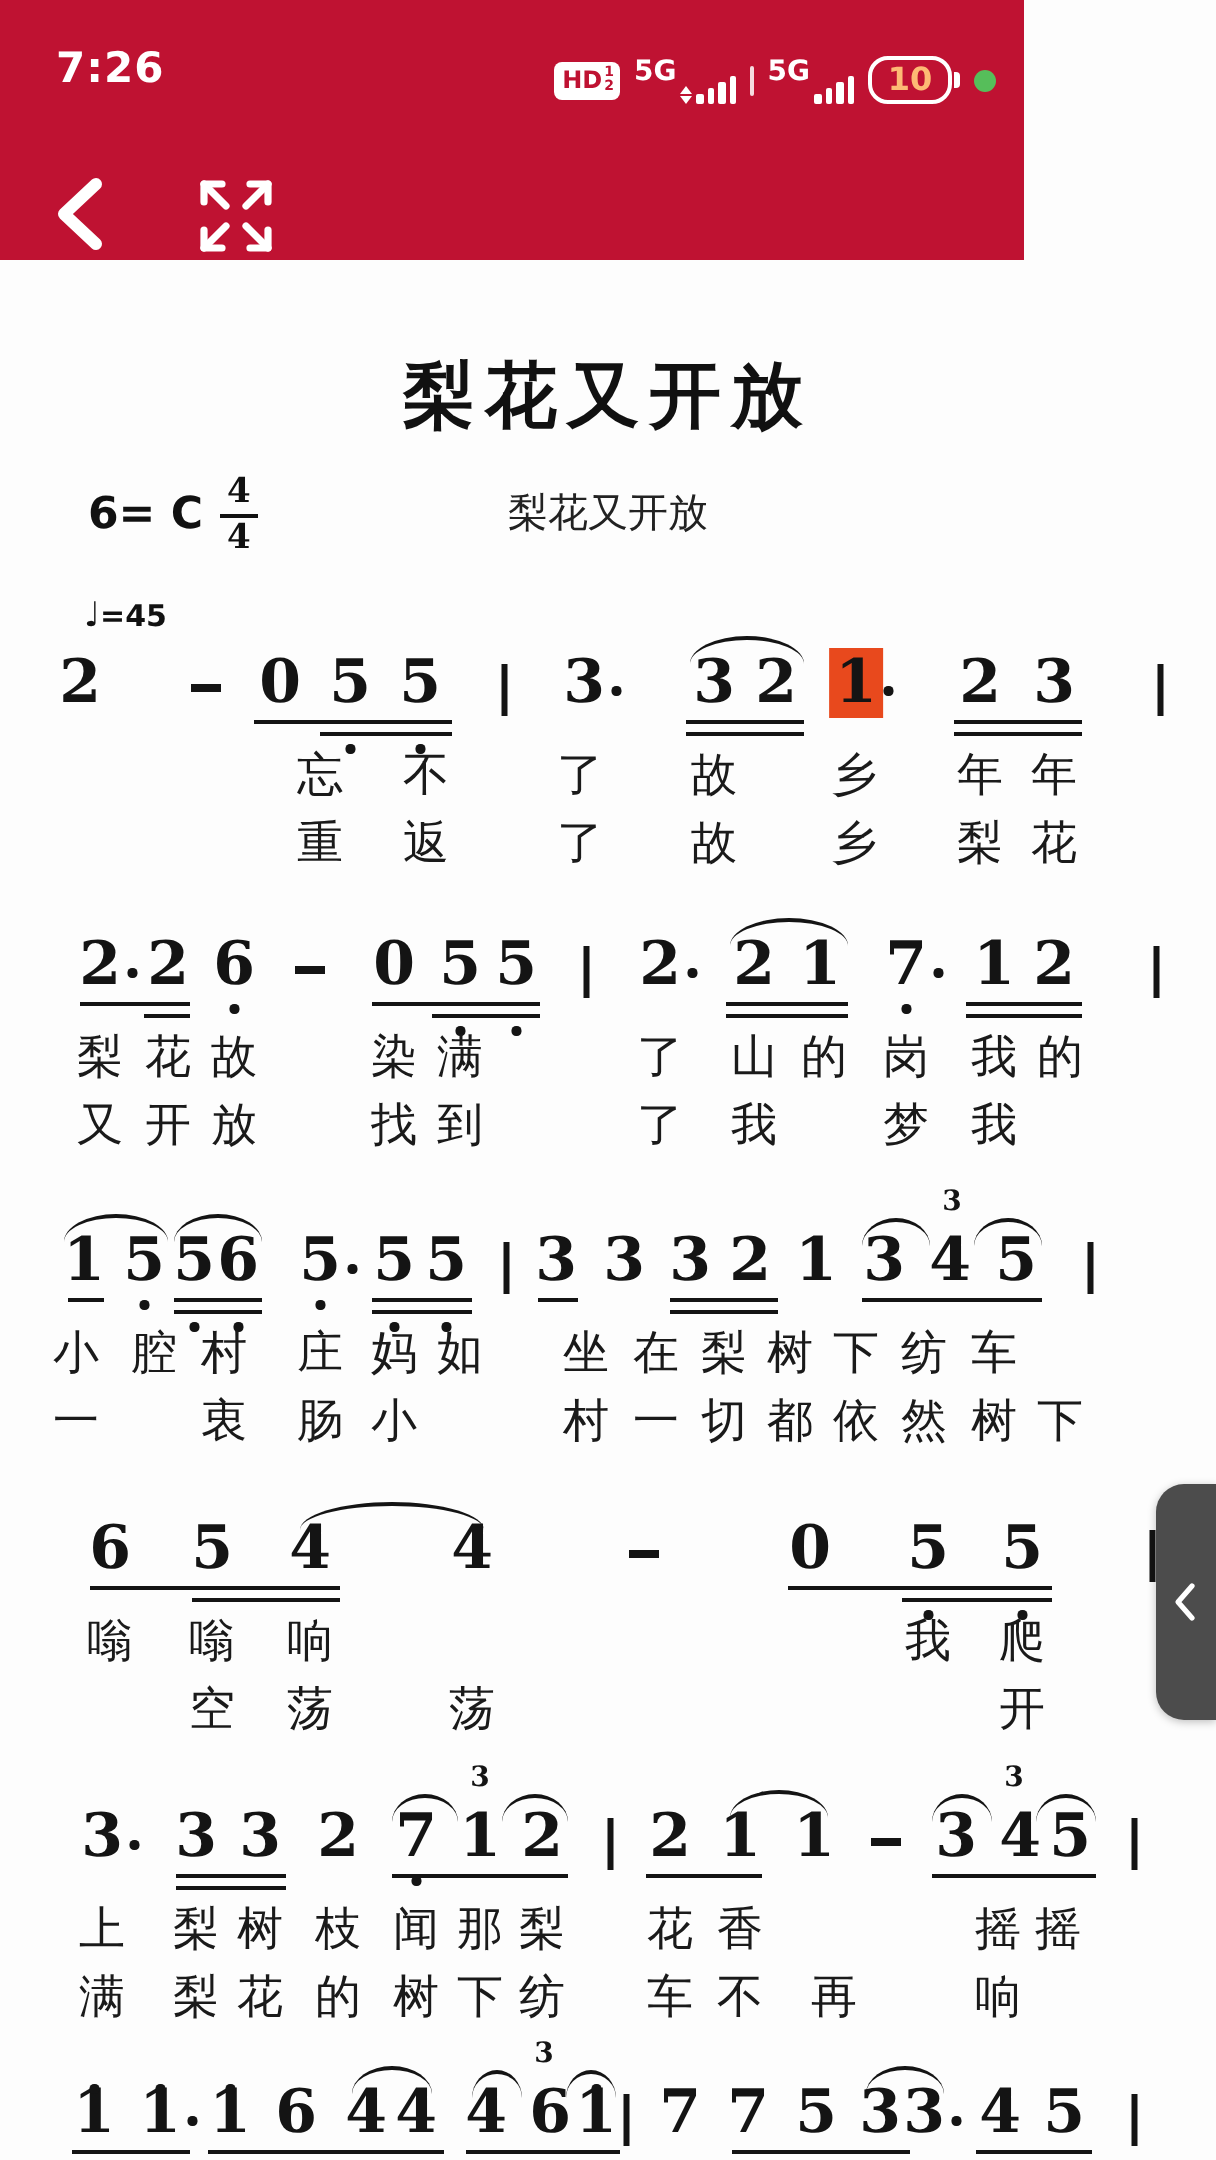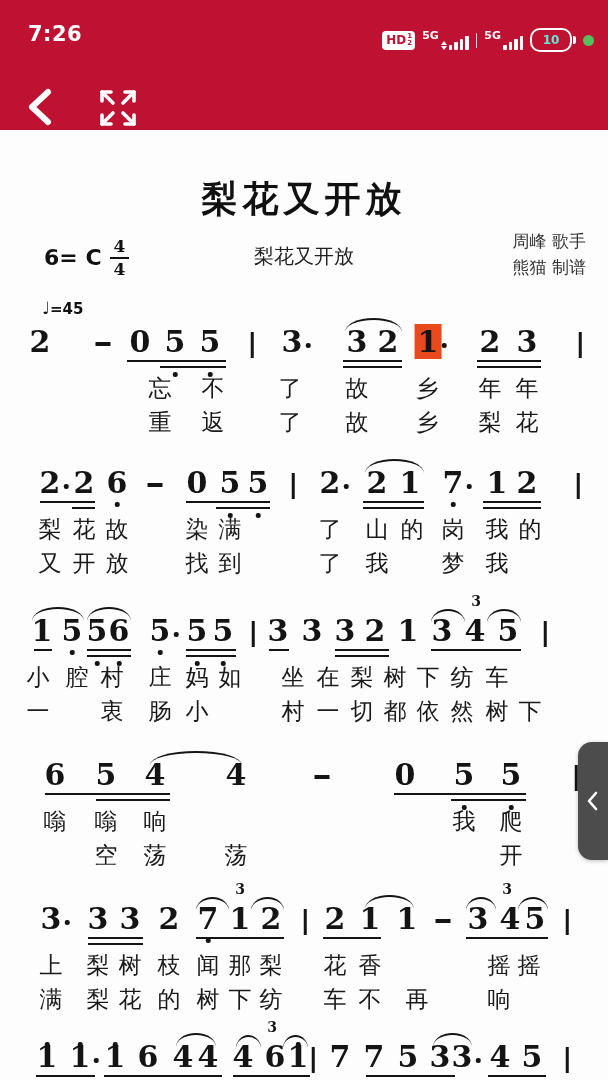--- a/index.html
+++ b/index.html
@@ -1,35 +1,35 @@
 <!DOCTYPE html>
 <html><head>
 <meta charset="utf-8">
 <style>
   html,body{margin:0;padding:0;}
   body{width:608px;height:1080px;overflow:hidden;background:#fff;font-family:"DejaVu Sans",sans-serif;}
   .screen{position:relative;width:608px;height:1080px;overflow:hidden;background:#fdfdfd;}
   
-  .topbar{position:absolute;left:0;top:0;width:608px;height:130px;background:#BF1232;}
+  .topbar{position:absolute;left:0;top:0;width:512px;height:130px;background:#BF1232;}
   .time{position:absolute;left:28px;top:22px;color:#fff;font-size:21px;font-weight:600;letter-spacing:.5px;}
   .statusicons{position:absolute;right:14px;top:28px;display:flex;align-items:center;gap:7px;height:24px;}
   .hdbadge{display:flex;align-items:center;background:#fff;border-radius:4px;padding:1px 3px 1px 4px;height:17px;}
   .hdbadge b{color:#BF1232;font-size:12px;font-weight:800;line-height:1;}
   .hdbadge .half{display:flex;flex-direction:column;color:#BF1232;font-size:7px;font-weight:700;line-height:1;margin-left:1px;}
   .sig{display:flex;align-items:flex-end;gap:2px;}
-  .sig .lbl{color:#fff;font-size:11px;font-weight:700;line-height:1;margin-bottom:9px;}
+  .sig .lbl{color:#fff;font-size:14px;font-weight:700;line-height:1;margin-bottom:9px;}
   .bars{display:flex;align-items:flex-end;gap:2px;}
   .bars i{display:block;width:3.5px;background:#fff;border-radius:1px;}
   .updown{display:flex;flex-direction:column;gap:1px;margin-bottom:0;}
   .updown i{display:block;width:0;height:0;border-left:3px solid transparent;border-right:3px solid transparent;}
   .updown .up{border-bottom:4px solid #fff;}
   .updown .dn{border-top:4px solid #fff;}
   .sep{width:1.5px;height:15px;background:rgba(255,255,255,.85);border-radius:1px;}
   .battery{display:flex;align-items:center;}
-  .batt-body{width:38px;height:20px;border:2px solid #fff;border-radius:10px;display:flex;align-items:center;justify-content:center;color:#5eead4;font-size:12px;font-weight:600;line-height:1;text-align:center;}
+  .batt-body{width:38px;height:20px;border:2px solid #fff;border-radius:10px;display:flex;align-items:center;justify-content:center;color:#fdba74;font-size:16px;font-weight:600;line-height:1;text-align:center;}
   .batt-nub{width:3px;height:8px;background:#fff;border-radius:0 2px 2px 0;margin-left:1px;}
   .greendot{width:11px;height:11px;border-radius:50%;background:#56BE5A;}
   .navicons svg{position:absolute;}
   
   .sheet{position:absolute;left:0;top:130px;width:608px;height:950px;background:#fdfdfd;}
   .title{position:absolute;left:0;top:181px;width:608px;text-align:center;font-size:36px;font-weight:800;color:#111;letter-spacing:5px;line-height:1;}
   .subtitle{position:absolute;left:0;top:246px;width:608px;text-align:center;font-size:20px;color:#222;line-height:1;}
   .credits{position:absolute;right:22px;top:228px;text-align:left;font-size:17px;color:#333;line-height:1.55;}
   .keysig{position:absolute;left:44px;top:237px;display:flex;align-items:center;color:#111;}
   .keysig .kp{font-size:22px;font-weight:600;font-family:"DejaVu Sans",sans-serif;}
@@ -114,24 +114,20 @@
             <path d="M38 38 L27 27"></path>
         </g>
       </svg>
     </div>
   </div>
 
   <div class="sheet"></div>
 
   <div class="title">梨花又开放</div>
   <div class="subtitle">梨花又开放</div>
-  <div class="credits">
-    <div>周峰 歌手</div>
-    <div>熊猫 制谱</div>
-  </div>
   <div class="keysig">
     <span class="kp">6= C</span>
     <span class="frac">
       <span class="num">4</span>
       <span class="den">4</span>
     </span>
   </div>
   <div class="tempo">
     <span class="glyph">♩</span><span>=45</span>
   </div>

